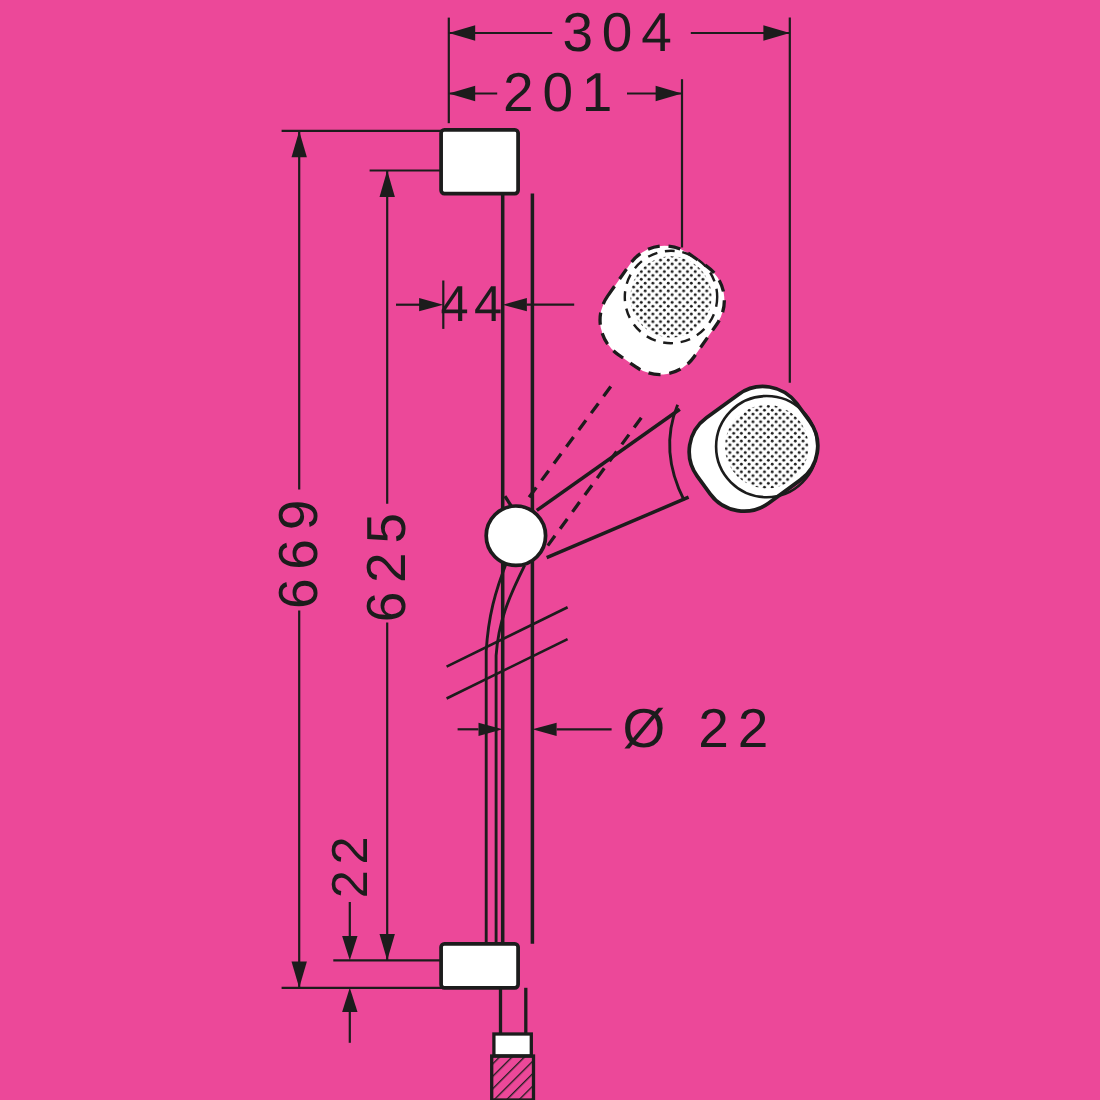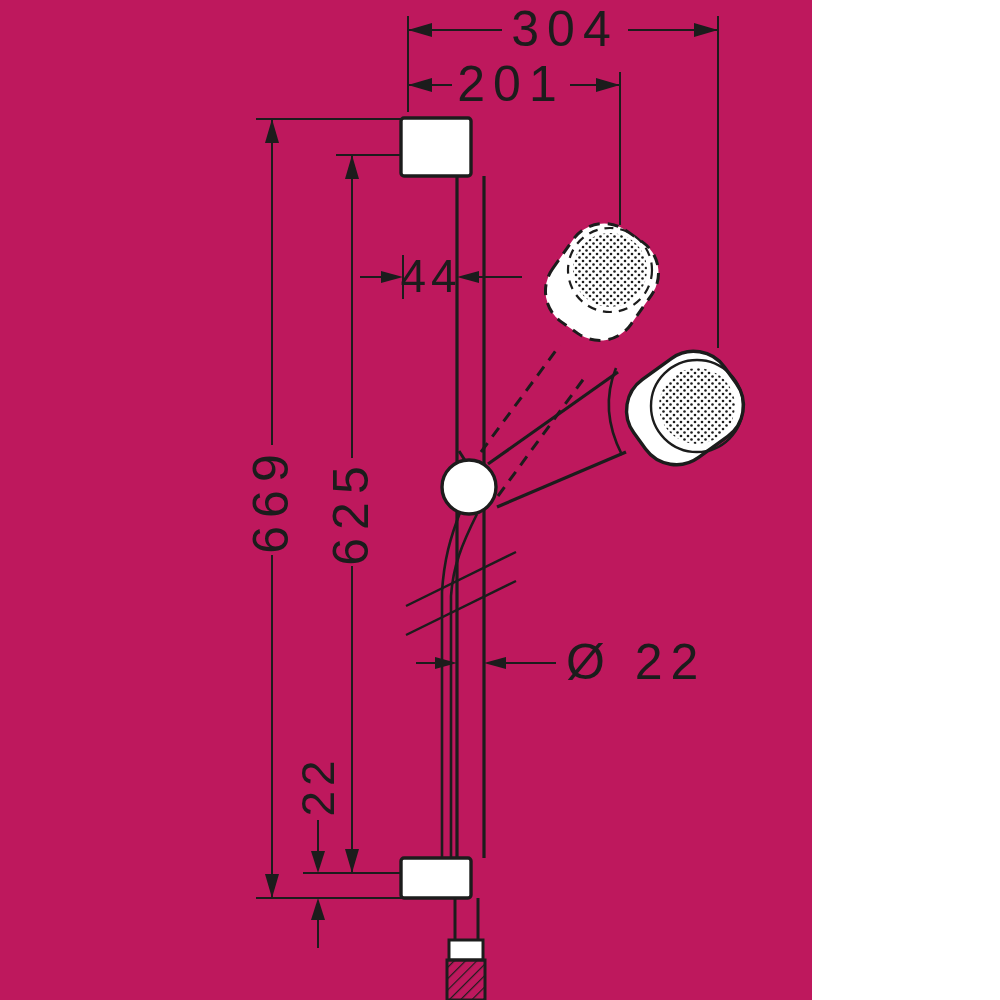--- a/index.html
+++ b/index.html
@@ -1,17 +1,17 @@
 <!DOCTYPE html>
 <html><head>
 <meta charset="utf-8">
 <style>
   html,body{margin:0;padding:0;background:#ffffff;}
   .canvas{
-    width:812px;height:1000px;position:relative;background:#be185d;
+    width:1000px;height:1000px;position:relative;background:#ec4899;
     font-family:"Liberation Sans", sans-serif;overflow:hidden;
   }
   svg{display:block;}
   svg text{
     font-family:"Liberation Sans", sans-serif;
     font-size:50px;
     letter-spacing:8px;
     fill:#1c1c1c;
     font-weight:400;
   }

